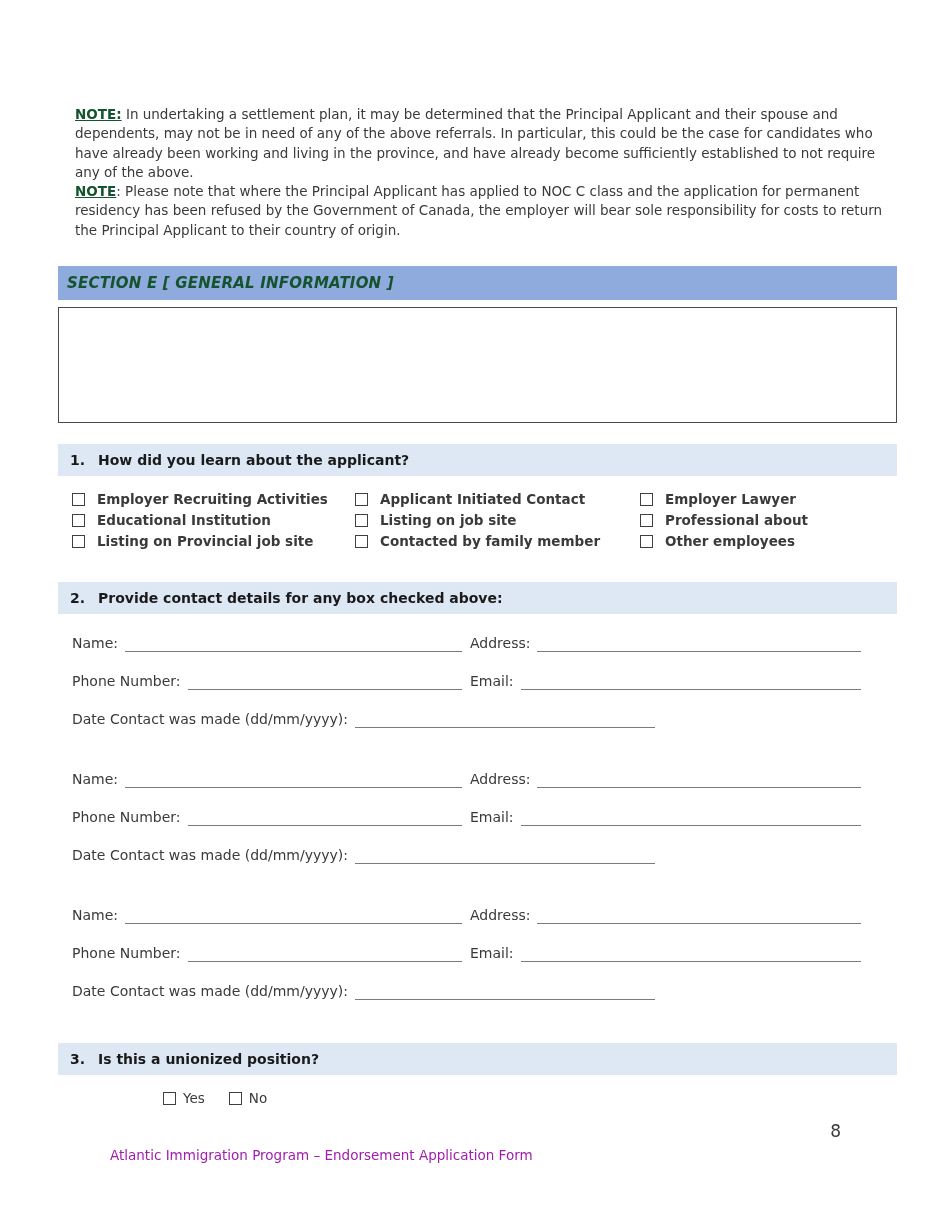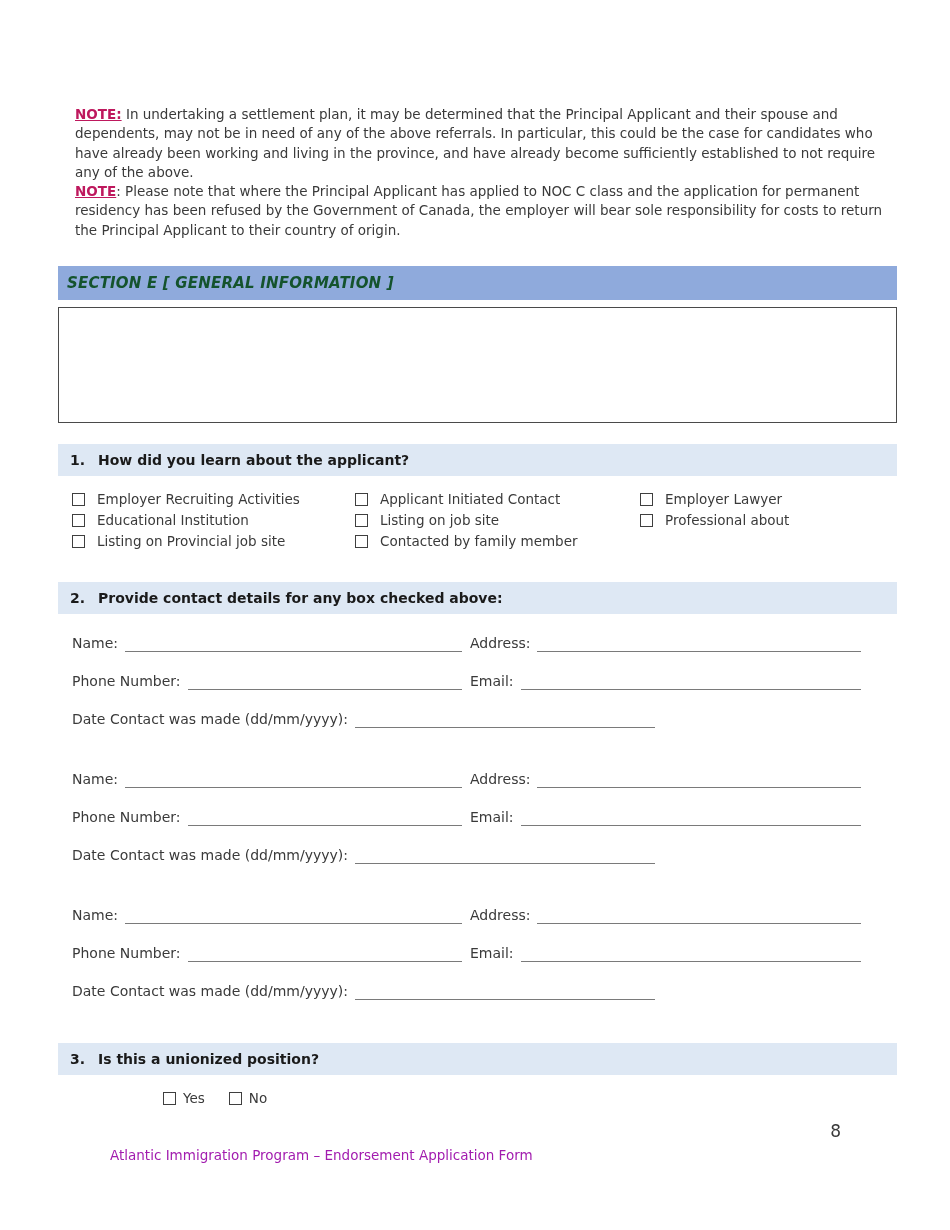--- a/index.html
+++ b/index.html
@@ -10,21 +10,21 @@
     box-sizing: border-box;
     background: #ffffff;
     padding: 105px 53px 0 58px;
     font-family: "DejaVu Sans", "Liberation Sans", sans-serif;
     color: #3a3a3a;
     overflow: hidden;
   }
   
   .notes { margin: 0 12px 0 17px; font-size: 13.5px; line-height: 19.3px; }
   .note { margin: 0; }
-  .note-label { font-weight: bold; text-decoration: underline; color: #be185d; }
+  .note-label { font-weight: bold; text-decoration: underline; color: #14532d; }
   
   .section-bar {
     margin-top: 26px;
     height: 34px;
     background: #8FAADC;
     display: flex;
     align-items: center;
     padding-left: 9px;
     box-sizing: border-box;
   }
@@ -57,20 +57,21 @@
   }
   .q-bar .q-num { min-width: 28px; }
   .q1-bar { margin-top: 21px; }
   .q2-bar { margin-top: 30px; }
   .q3-bar { margin-top: 33px; }
   
   .opts {
     margin: 13px 0 0 14px;
     display: flex;
     font-size: 13.5px;
+    font-weight: bold;
   }
   .opt-col-1 { width: 283px; }
   .opt-col-2 { width: 285px; }
   .opt-col-3 { flex: 1; }
   .opt { display: flex; align-items: center; height: 20px; margin-bottom: 1px; }
   .cb {
     width: 11px; height: 11px;
     border: 1.4px solid #3f3f3f;
     background: #fff;
     margin-right: 12px;
@@ -146,20 +147,24 @@
     </div>
     <div class="opt-col-3">
       <div class="opt">
         <span class="cb"></span>
         <span>Employer Lawyer</span>
       </div>
       <div class="opt">
         <span class="cb"></span>
         <span>Professional about</span>
       </div>
+      <div class="opt">
+        <span class="cb"></span>
+        <span>Other employees</span>
+      </div>
     </div>
   </div>
 
   <div class="q-bar q2-bar">
     <span class="q-num">2.</span>
     <span>Provide contact details for any box checked above:</span>
   </div>
 
   <div class="contacts">
 

